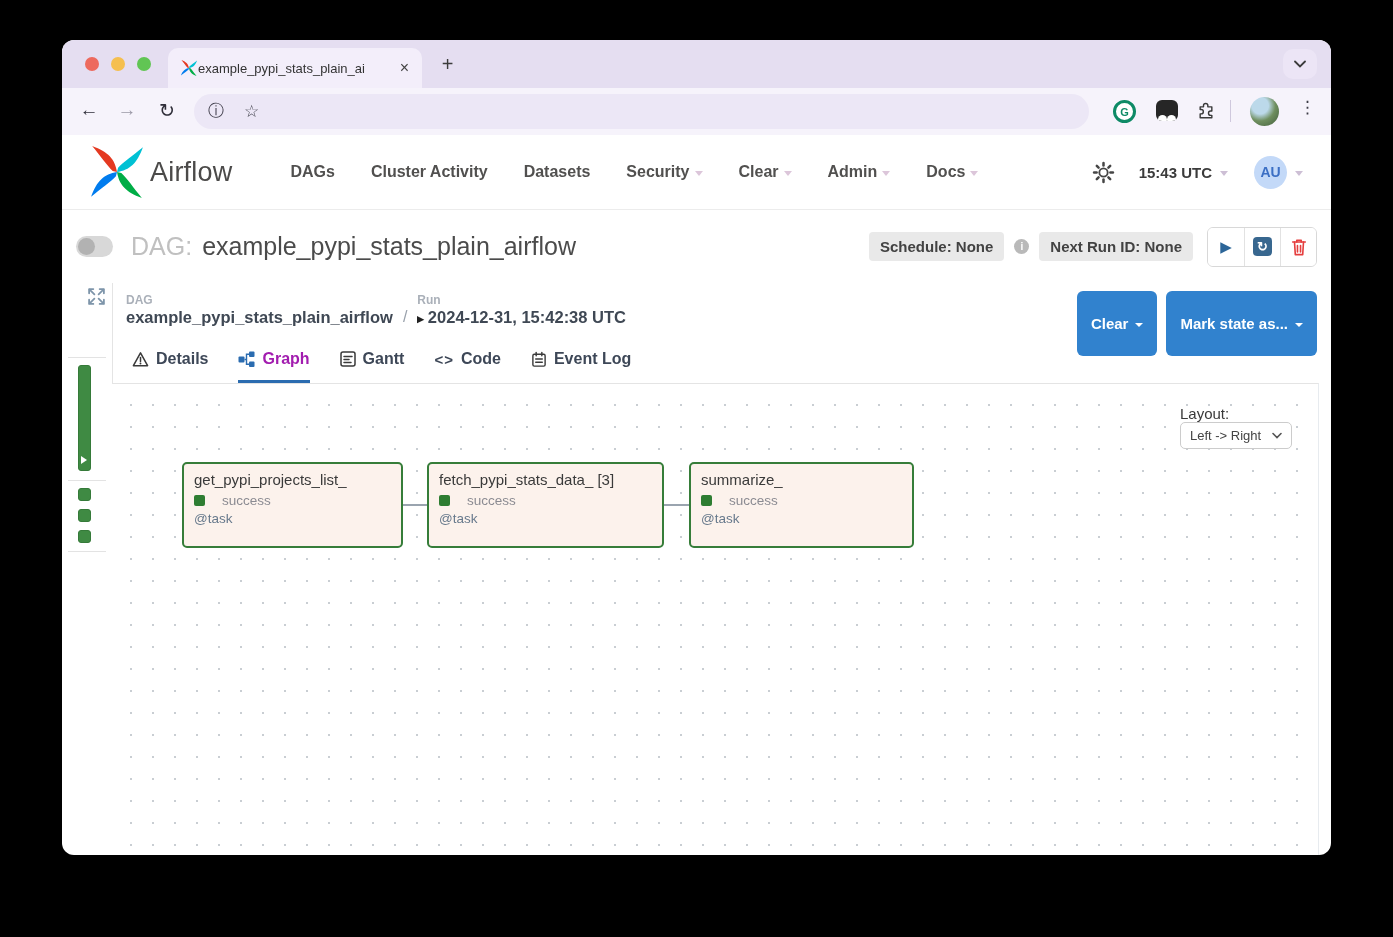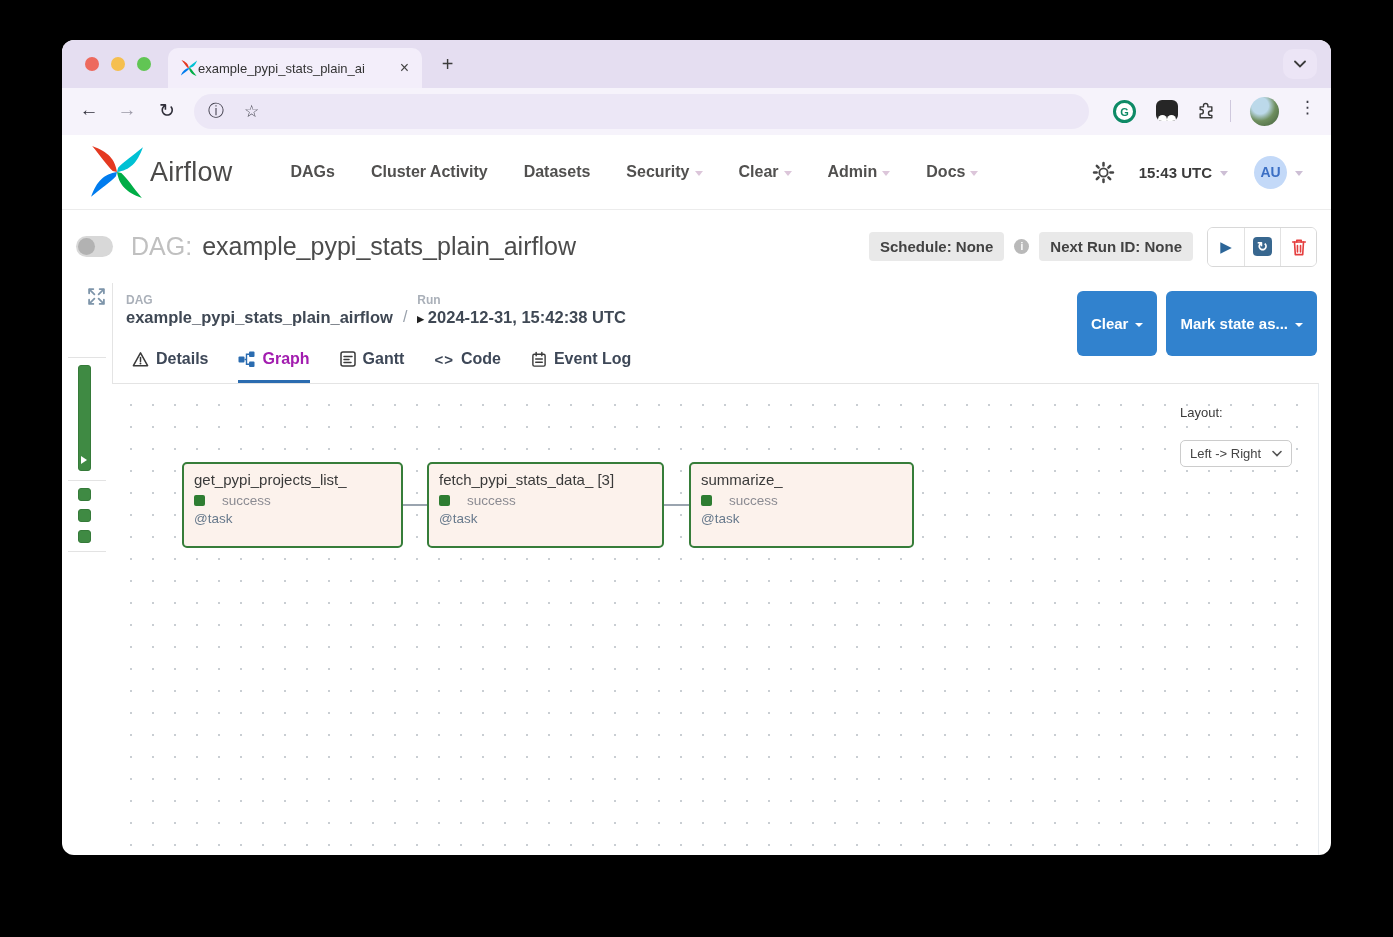--- a/index.html
+++ b/index.html
@@ -83,21 +83,21 @@
   .view-tabs { position:absolute; left:50px; top:297px; width:1207px; height:46px; display:flex; align-items:flex-end; gap:30px; padding-left:20px; }
   .vtab { display:flex; align-items:center; gap:7px; font-size:16px; font-weight:bold; color:#3d4757; padding-bottom:12px; border-bottom:3px solid transparent; }
   .vtab.active { color:#a21caf; border-bottom-color:#2b6cb0; }
   .code-glyph { font-weight:bold; font-size:15px; letter-spacing:1px; }
 
   
   .canvas { position:absolute; left:50px; top:343px; width:1207px; bottom:0; background-color:#fff;
             background-image:radial-gradient(circle, #c9ced3 1px, transparent 1.4px); background-size:22px 22px; background-position:8px 10px;
             border-top:1px solid #e4e4e4; border-right:1px solid #e7ebef; }
   .layout-ctl { position:absolute; right:26px; top:21px; width:112px; }
-  .layout-lbl { font-size:13px; color:#3a3a3a; margin-bottom:20px; }
+  .layout-lbl { font-size:15px; color:#3a3a3a; margin-bottom:0; }
   .layout-select { height:27px; border:1px solid #ccc; border-radius:5px; background:#fff; display:flex; align-items:center; justify-content:space-between; padding:12px 9px; font-size:13px; color:#444; }
   .node { position:absolute; top:78px; height:86px; background:#fcf2ec; border:2px solid #367d39; border-radius:5px; padding:7px 10px; }
   .node-title { font-size:15px; color:#3a3a3a; margin-bottom:5px; white-space:nowrap; }
   .node-status { display:flex; align-items:center; gap:17px; margin-bottom:3px; }
   .status-sq { width:11px; height:11px; background:#2e7d32; border-radius:2px; }
   .status-txt { font-size:13.5px; color:#8b8b92; }
   .node-dec { font-size:13.5px; color:#67798c; }
   .edge { position:absolute; top:120px; height:2px; background:#9aa4af; }
 </style>
 </head>

